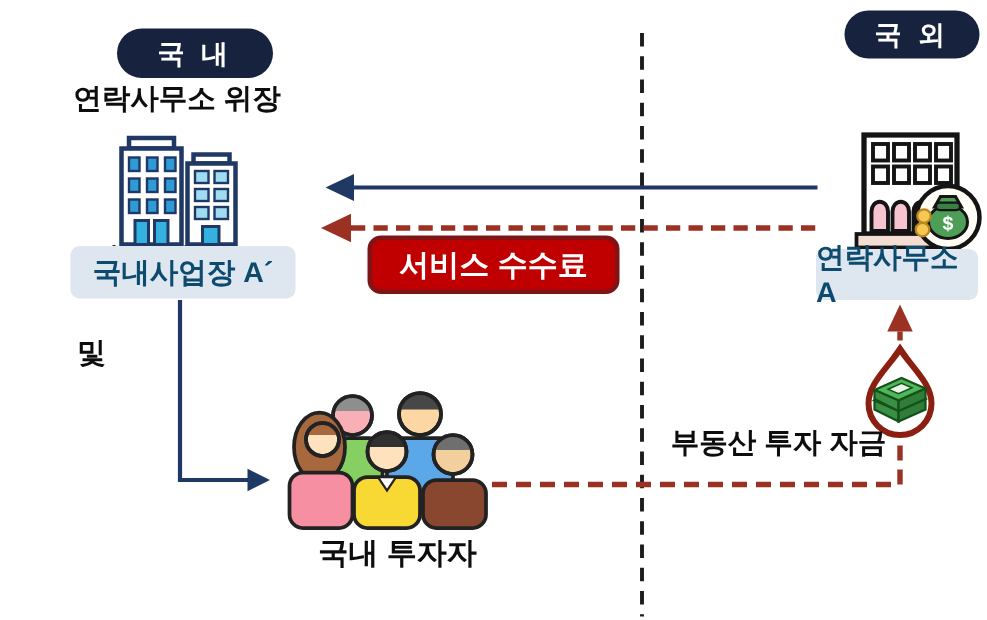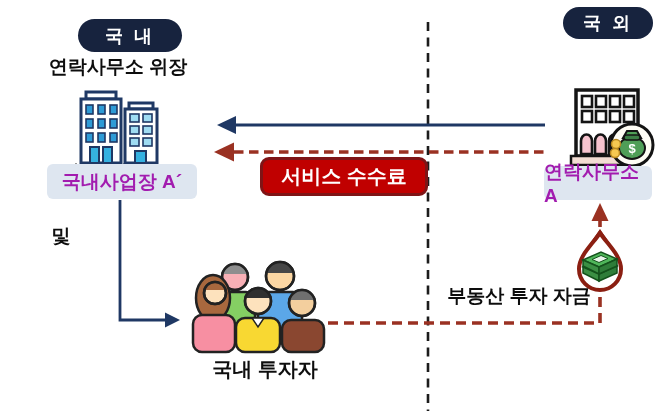--- a/index.html
+++ b/index.html
@@ -8,28 +8,28 @@
     font-family:"Liberation Sans","DejaVu Sans",sans-serif;color:#0d0d0d;
   }
   .abs{position:absolute;}
   .badge{
     background:#17233e;color:#ffffff;border-radius:18px;
     display:flex;align-items:center;justify-content:center;
     font-weight:bold;font-size:18px;letter-spacing:3px;z-index:3;
   }
   .caption{font-weight:bold;font-size:19px;text-align:center;line-height:24px;z-index:3;}
   .entity-label{
-    background:#dee6f0;color:#a21caf;border-radius:6px;
+    background:#dee6f0;color:#0c4a6e;border-radius:6px;
     display:flex;align-items:center;justify-content:center;
     font-weight:bold;font-size:19px;z-index:3;
   }
   .fee-box{
     background:#c00000;border:3px solid #7f1416;border-radius:9px;
     color:#ffffff;font-weight:bold;font-size:20px;
-    display:flex;align-items:center;justify-content:center;z-index:4;margin-left:15px;
+    display:flex;align-items:center;justify-content:center;z-index:4;
   }
   svg{display:block;}
   .overlay{left:0;top:0;z-index:1;}
   .icon{z-index:2;}
 </style>
 </head>
 <body>
 
 <div class="stage">
 

